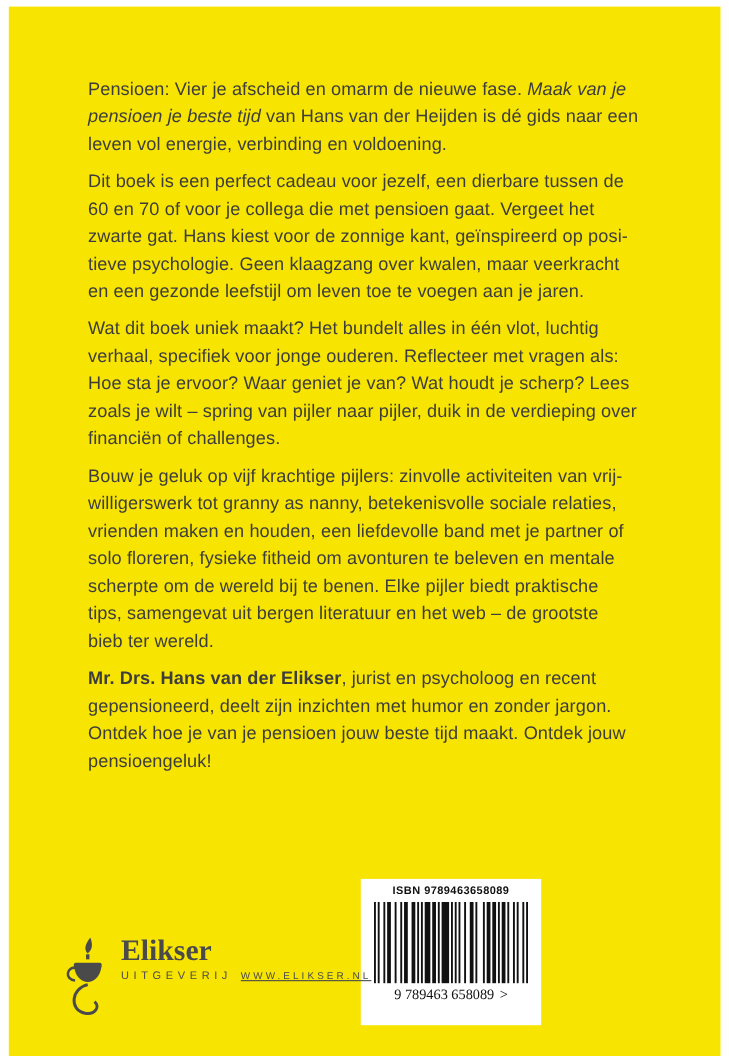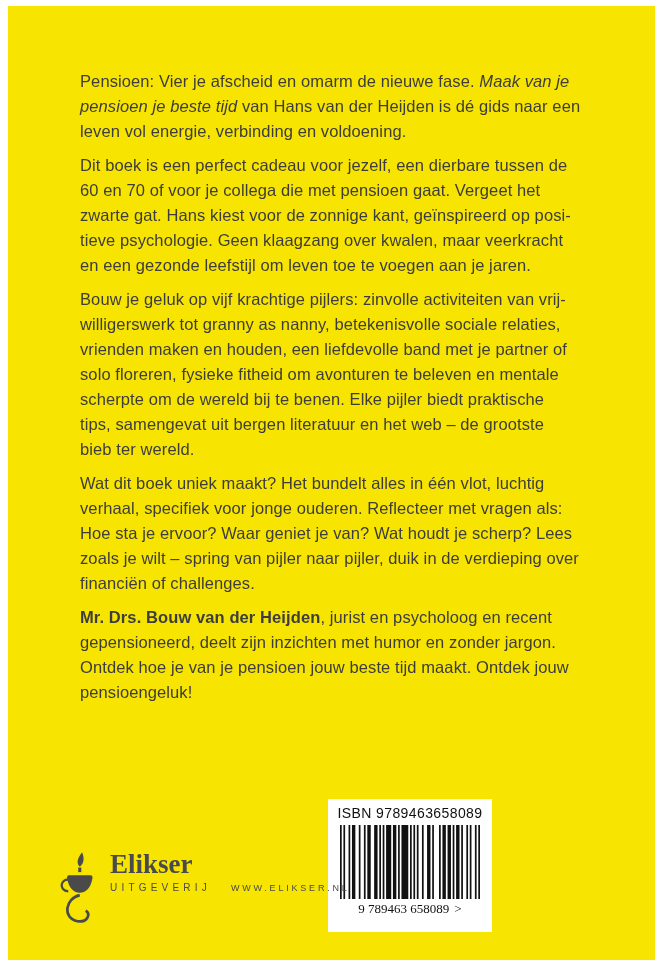--- a/index.html
+++ b/index.html
@@ -37,22 +37,22 @@
     left: 320px; top: 793px;
     width: 164px; height: 133px;
     background: #ffffff;
     display: flex;
     flex-direction: column;
     align-items: center;
     box-sizing: border-box;
     padding-top: 6px;
   }
   .isbn-label {
-    font-size: 14px;
-    font-weight: 400;
+    font-size: 10px;
+    font-weight: 700;
     color: #111111;
     letter-spacing: 0.4px;
   }
   .barcode { margin-top: 4px; display: block; }
   .isbn-digits {
     margin-top: 2px;
     font-family: Liberation Serif, serif;
     font-size: 13px;
     color: #111111;
     display: flex;
@@ -81,50 +81,51 @@
   .pub-row { display: flex; align-items: baseline; margin-top: 4px; }
   .pub-sub {
     font-size: 10px;
     letter-spacing: 4.2px;
     color: #4A4A4A;
   }
   .pub-site {
     font-size: 9px;
     letter-spacing: 2.8px;
     color: #4A4A4A;
-    margin-left: 20px;
+    margin-left: 8px;
+    text-decoration: underline;
   }
 </style>
 </head>
 <body>
 
 <div class="cover">
 
   <div class="text-block">
       <p><span>Pensioen: Vier je afscheid en omarm de nieuwe fase. </span><span class="italic">Maak van je
 pensioen je beste tijd</span><span> van Hans van der Heijden is dé gids naar een
 leven vol energie, verbinding en voldoening.</span></p>
       <p><span>Dit boek is een perfect cadeau voor jezelf, een dierbare tussen de
 60 en 70 of voor je collega die met pensioen gaat. Vergeet het
 zwarte gat. Hans kiest voor de zonnige kant, geïnspireerd op posi-
 tieve psychologie. Geen klaagzang over kwalen, maar veerkracht
 en een gezonde leefstijl om leven toe te voegen aan je jaren.</span></p>
+      <p><span>Wat dit boek uniek maakt? Het bundelt alles in één vlot, luchtig
+verhaal, specifiek voor jonge ouderen. Reflecteer met vragen als:
+Hoe sta je ervoor? Waar geniet je van? Wat houdt je scherp? Lees
+zoals je wilt – spring van pijler naar pijler, duik in de verdieping over
+financiën of challenges.</span></p>
       <p><span>Bouw je geluk op vijf krachtige pijlers: zinvolle activiteiten van vrij-
 willigerswerk tot granny as nanny, betekenisvolle sociale relaties,
 vrienden maken en houden, een liefdevolle band met je partner of
 solo floreren, fysieke fitheid om avonturen te beleven en mentale
 scherpte om de wereld bij te benen. Elke pijler biedt praktische
 tips, samengevat uit bergen literatuur en het web – de grootste
 bieb ter wereld.</span></p>
-      <p><span>Wat dit boek uniek maakt? Het bundelt alles in één vlot, luchtig
-verhaal, specifiek voor jonge ouderen. Reflecteer met vragen als:
-Hoe sta je ervoor? Waar geniet je van? Wat houdt je scherp? Lees
-zoals je wilt – spring van pijler naar pijler, duik in de verdieping over
-financiën of challenges.</span></p>
-      <p><span class="bold">Mr. Drs. Bouw van der Heijden</span><span>, jurist en psycholoog en recent
+      <p><span class="bold">Mr. Drs. Hans van der Elikser</span><span>, jurist en psycholoog en recent
 gepensioneerd, deelt zijn inzichten met humor en zonder jargon.
 Ontdek hoe je van je pensioen jouw beste tijd maakt. Ontdek jouw
 pensioengeluk!</span></p>
     </div>
 
   <div class="isbn-box">
     <div class="isbn-label">ISBN 9789463658089</div>
     <svg id="barcode" class="barcode" width="140" height="74" viewBox="0 0 140 74" xmlns="http://www.w3.org/2000/svg">
         <rect x="0.00" y="0" width="1.71" height="74" fill="#111111"></rect>
         <rect x="3.41" y="0" width="1.71" height="74" fill="#111111"></rect>

